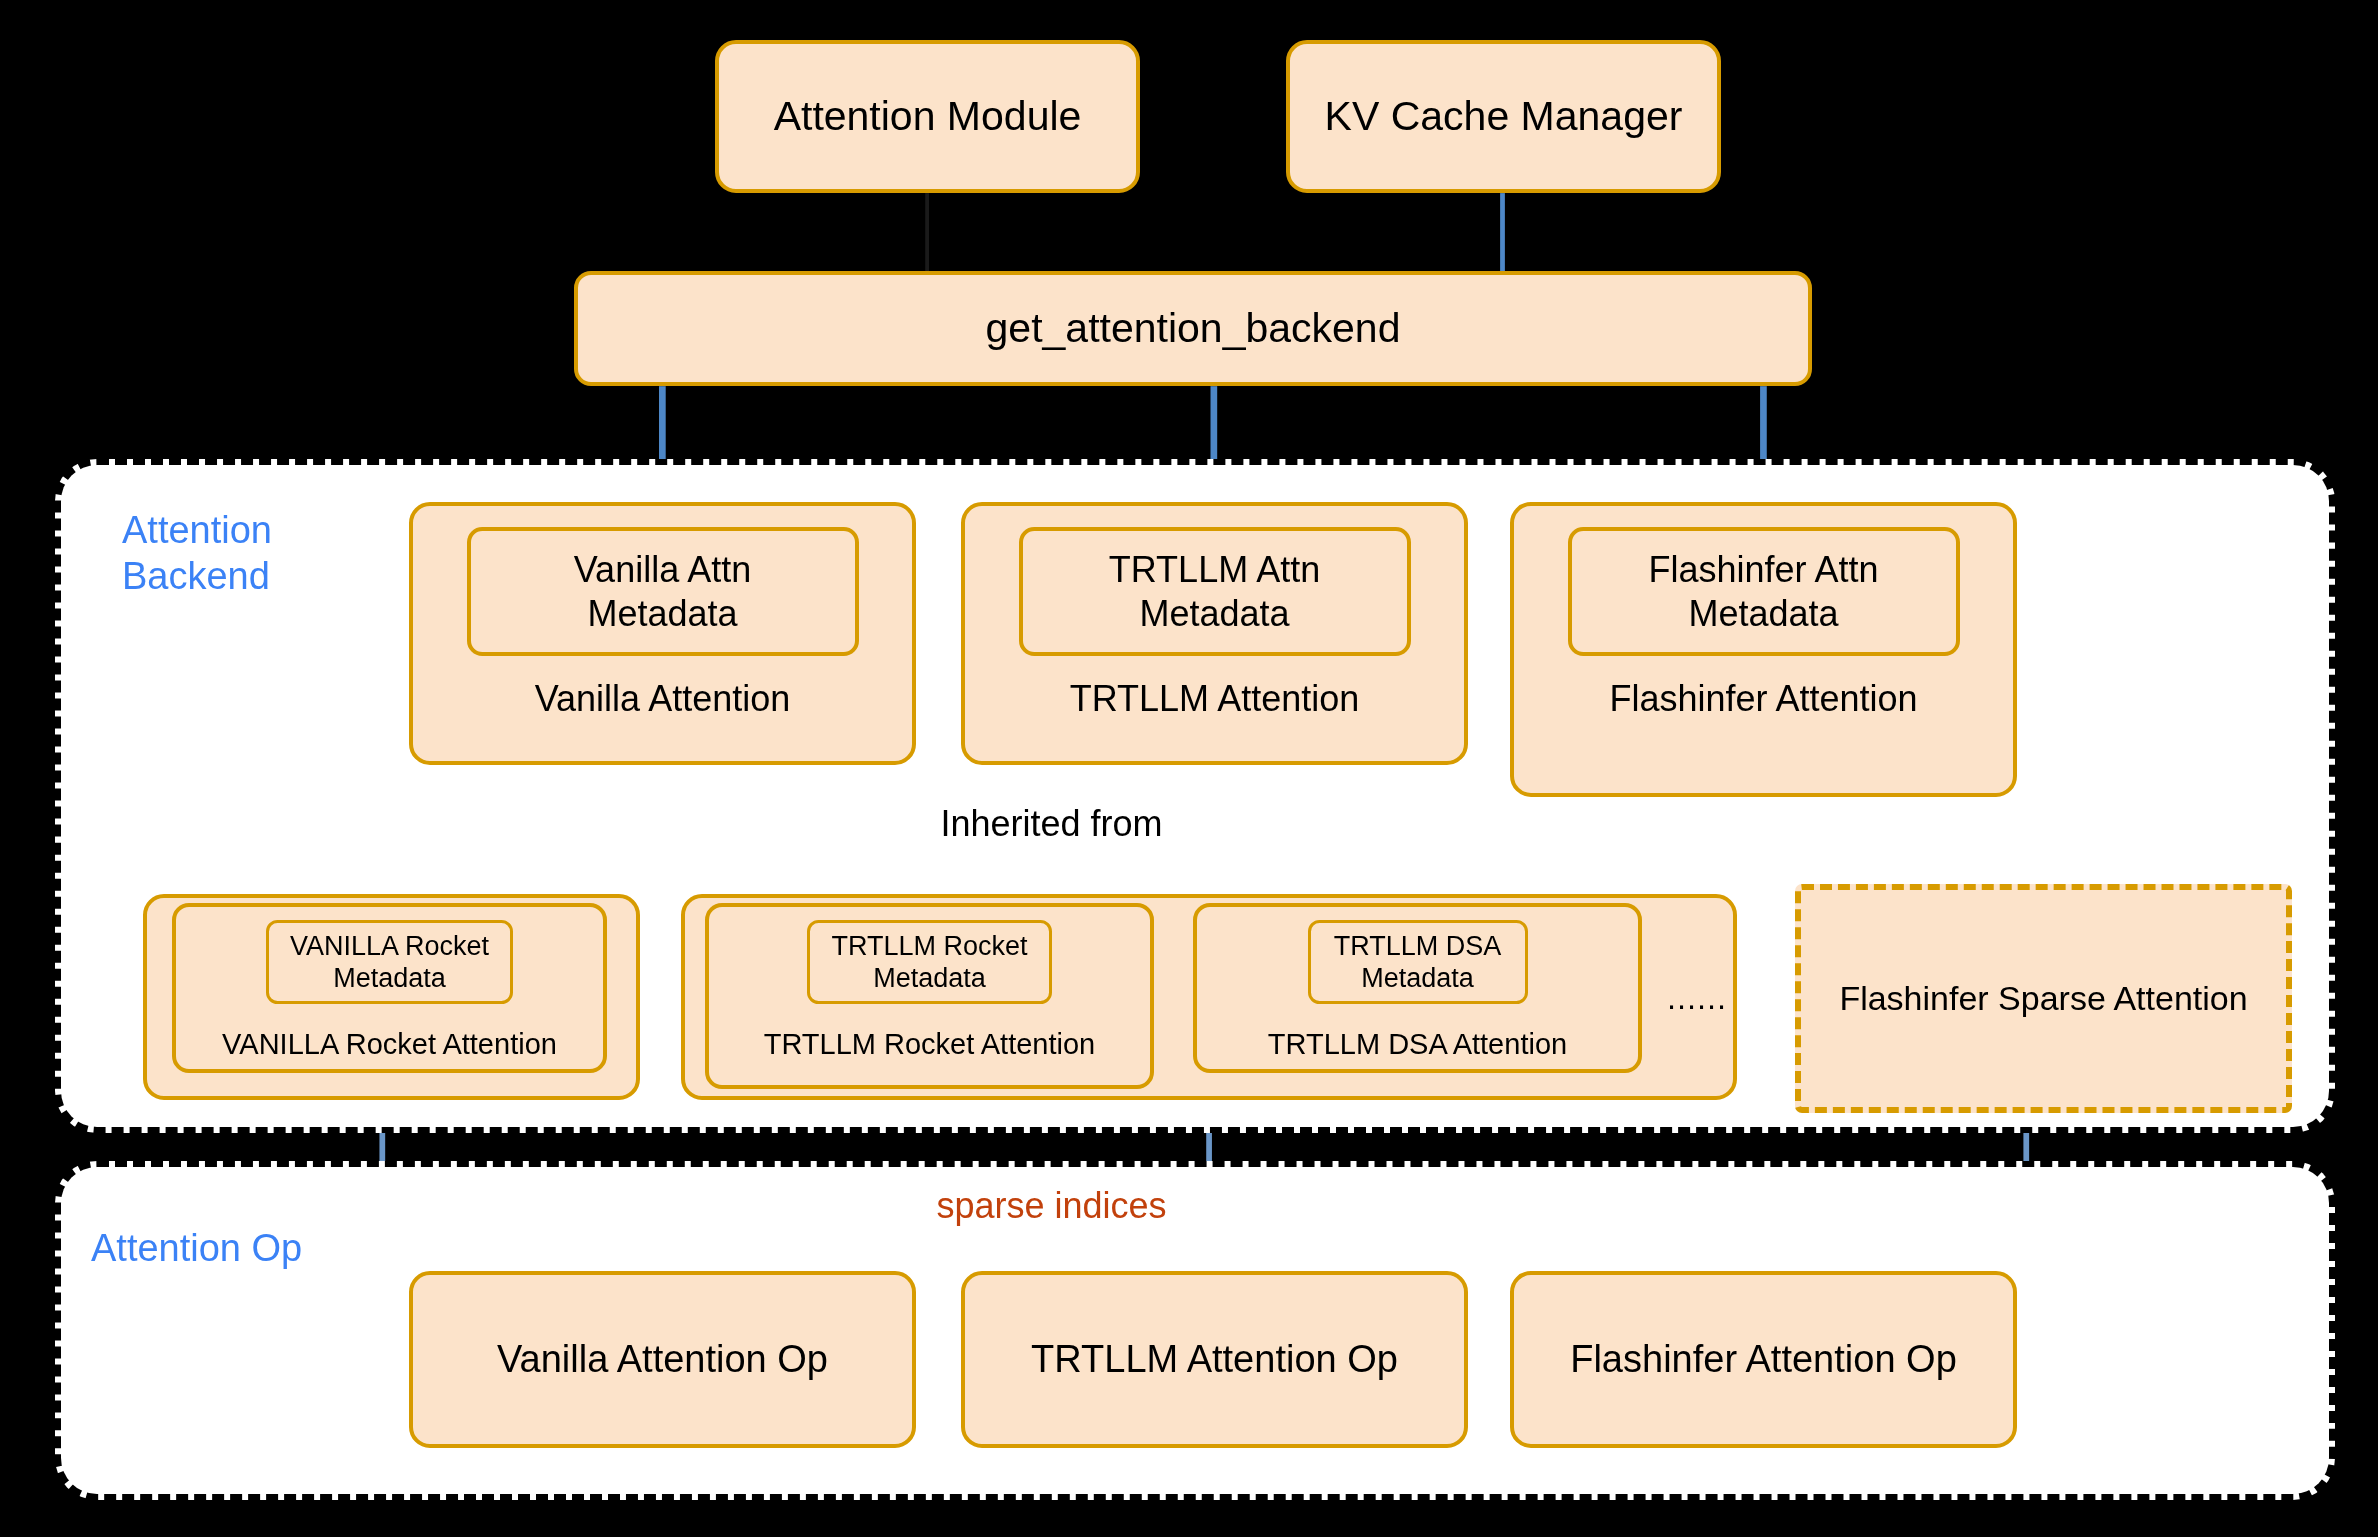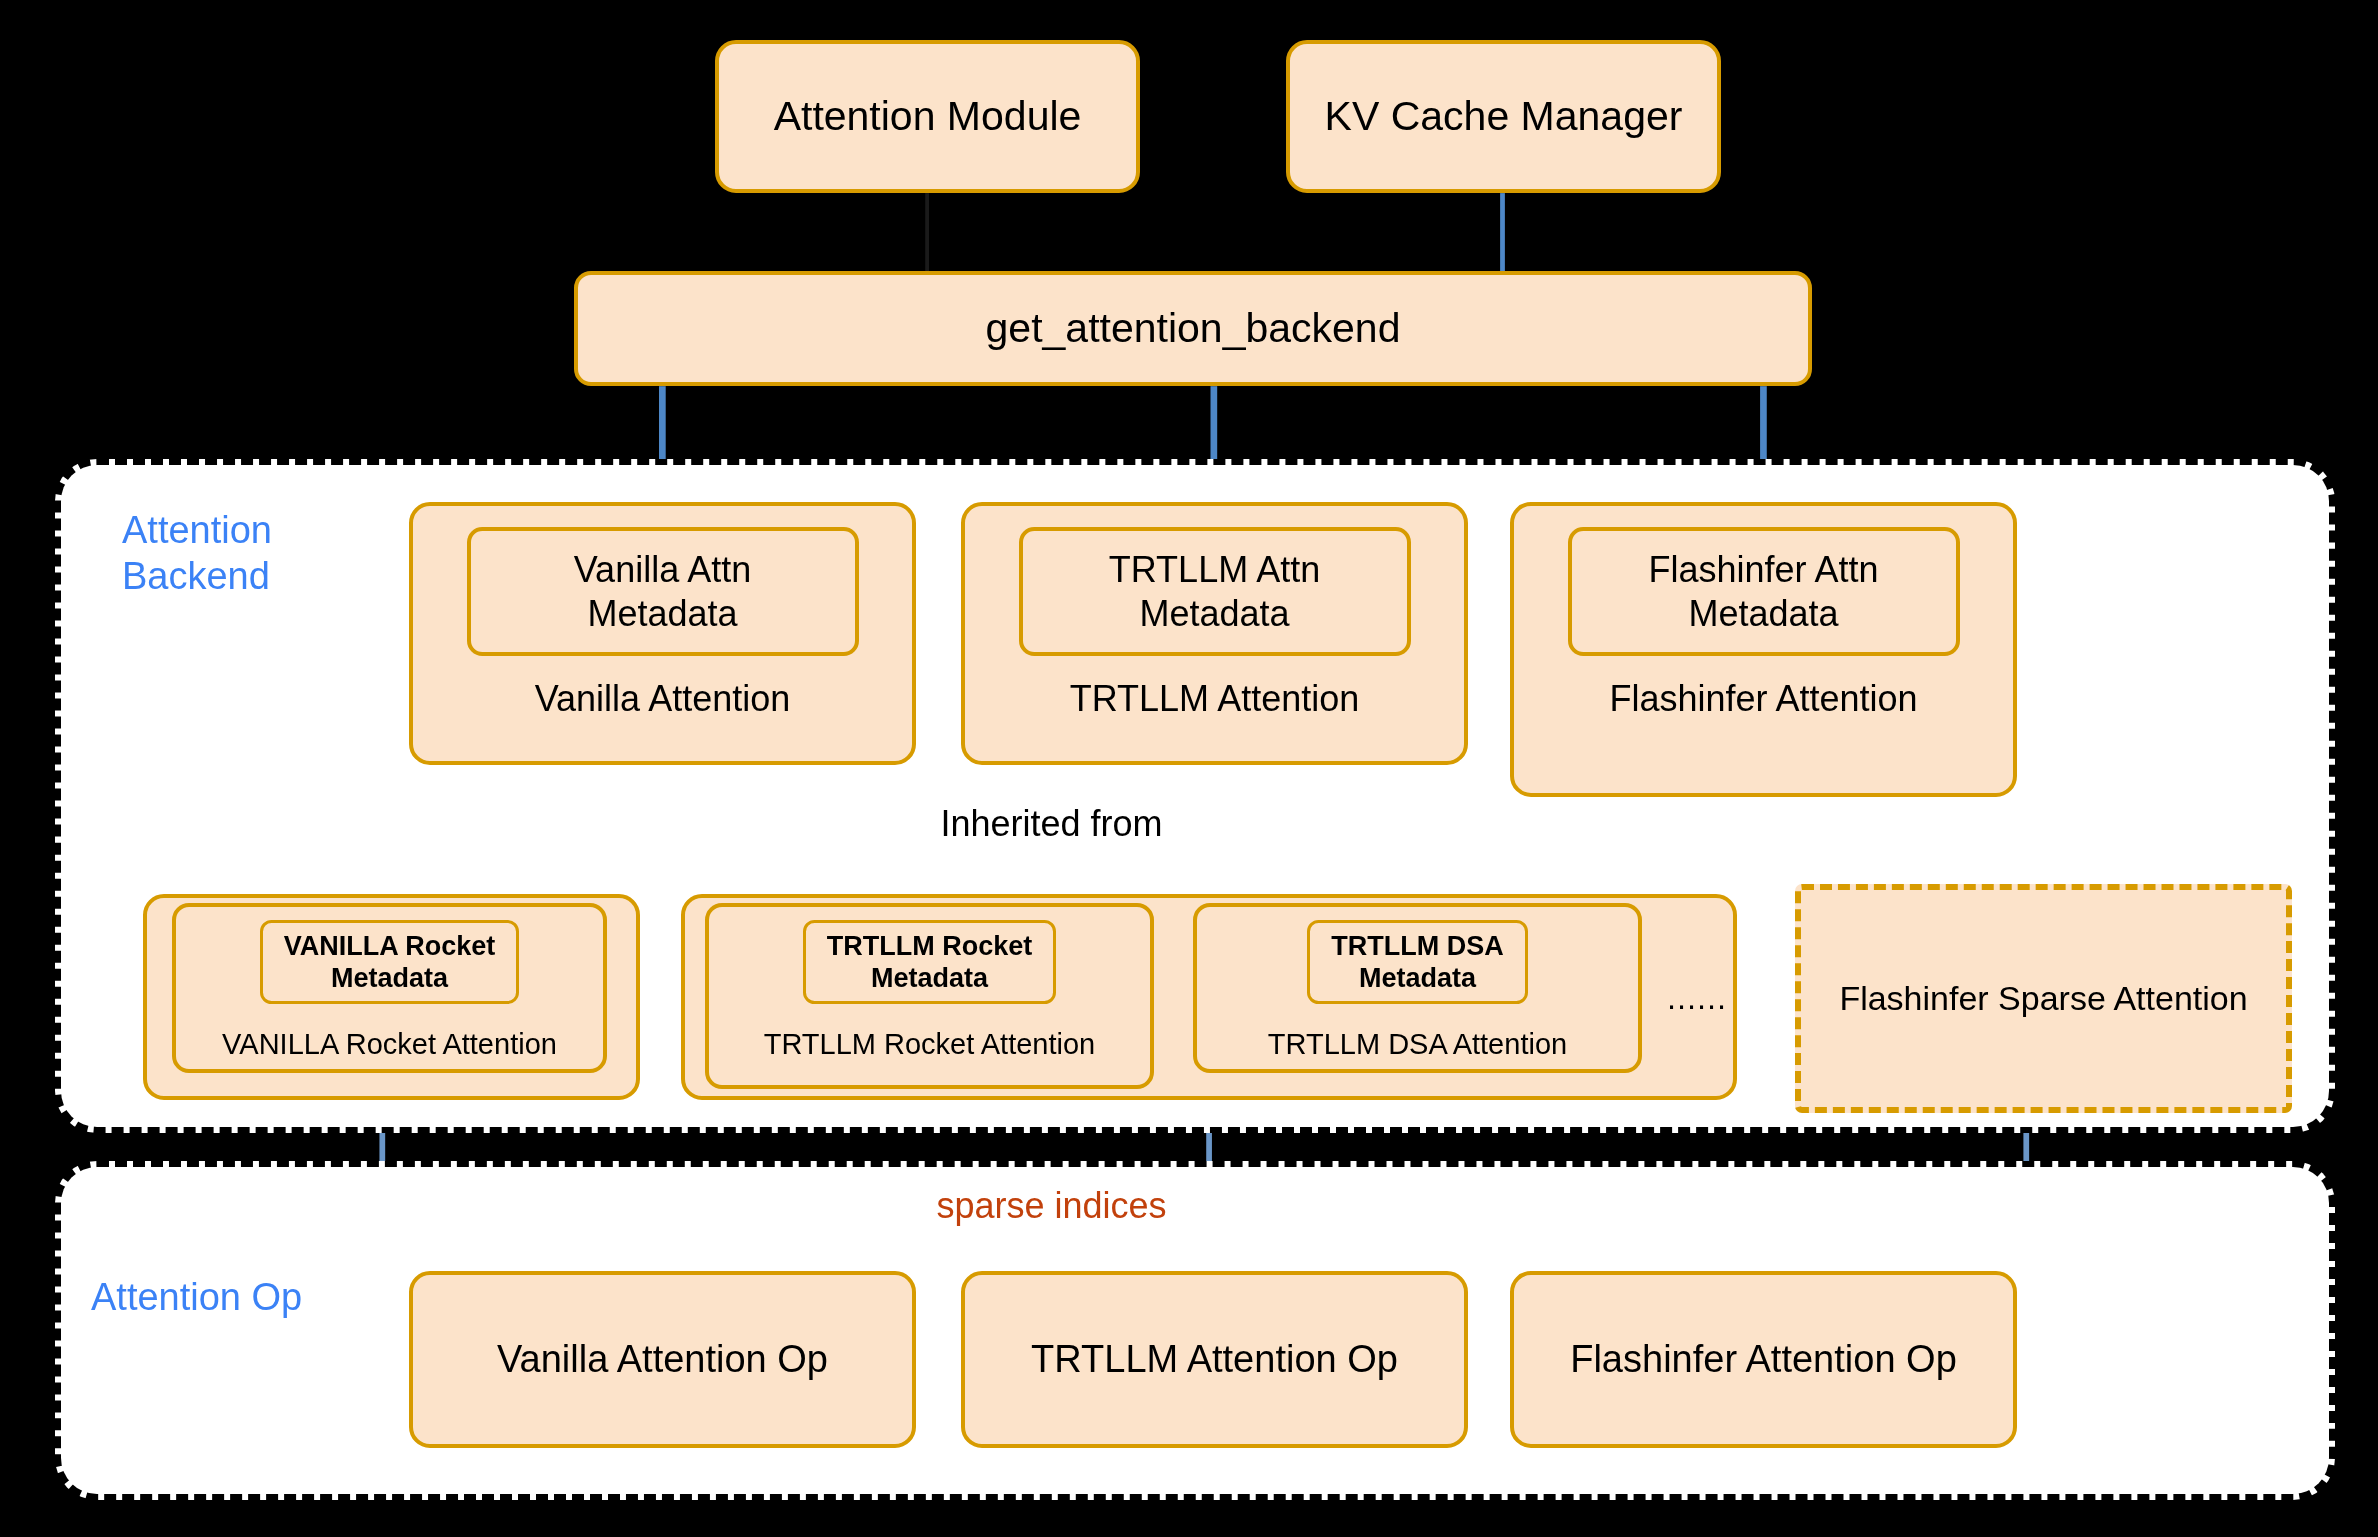--- a/index.html
+++ b/index.html
@@ -39,21 +39,21 @@
     box-sizing:border-box;
   }
   #attention-backend-section{left:55px;top:459px;width:2280px;height:674px;}
   #attention-op-section{left:55px;top:1161px;width:2280px;height:339px;}
 
   .section-label{
     position:absolute;
     font-size:38px;color:#3b82f6;line-height:1.22;white-space:pre-line;
   }
   #attention-backend-label{left:122px;top:507px;width:249px;}
-  #attention-op-label{left:91px;top:1274px;width:306px;}
+  #attention-op-label{left:91px;top:1225px;width:306px;}
 
   
   .backend-card{
     position:absolute;
     background:#FCE3CA;
     border:4.8px solid #D79B00;
     border-radius:21px;
     box-sizing:border-box;
     display:flex;flex-direction:column;align-items:center;
     padding-top:21px;
@@ -102,21 +102,21 @@
     position:absolute;
     background:#FCE3CA;
     border:4.8px solid #D79B00;
     border-radius:17px;
     box-sizing:border-box;
     display:flex;flex-direction:column;align-items:center;
     padding-top:13.4px;
   }
   .sub-card .meta-box{
     width:auto;min-width:220px;padding:17px 21px;height:84px;font-size:27px;
-    border-width:3.8px;border-radius:11.5px;font-weight:bold;
+    border-width:3.8px;border-radius:11.5px;
   }
   .sub-card .card-title{margin-top:23px;font-size:29px;}
 
   #vanilla-rocket-card{left:172px;top:903px;width:435px;height:170px;}
   #trtllm-rocket-card{left:705px;top:903px;width:449px;height:186px;}
   #trtllm-dsa-card{left:1193px;top:903px;width:449px;height:170px;}
 
   #ellipsis-label{
     position:absolute;left:1654px;top:980px;width:86px;
     font-size:32.5px;color:#000;text-align:center;letter-spacing:1px;

